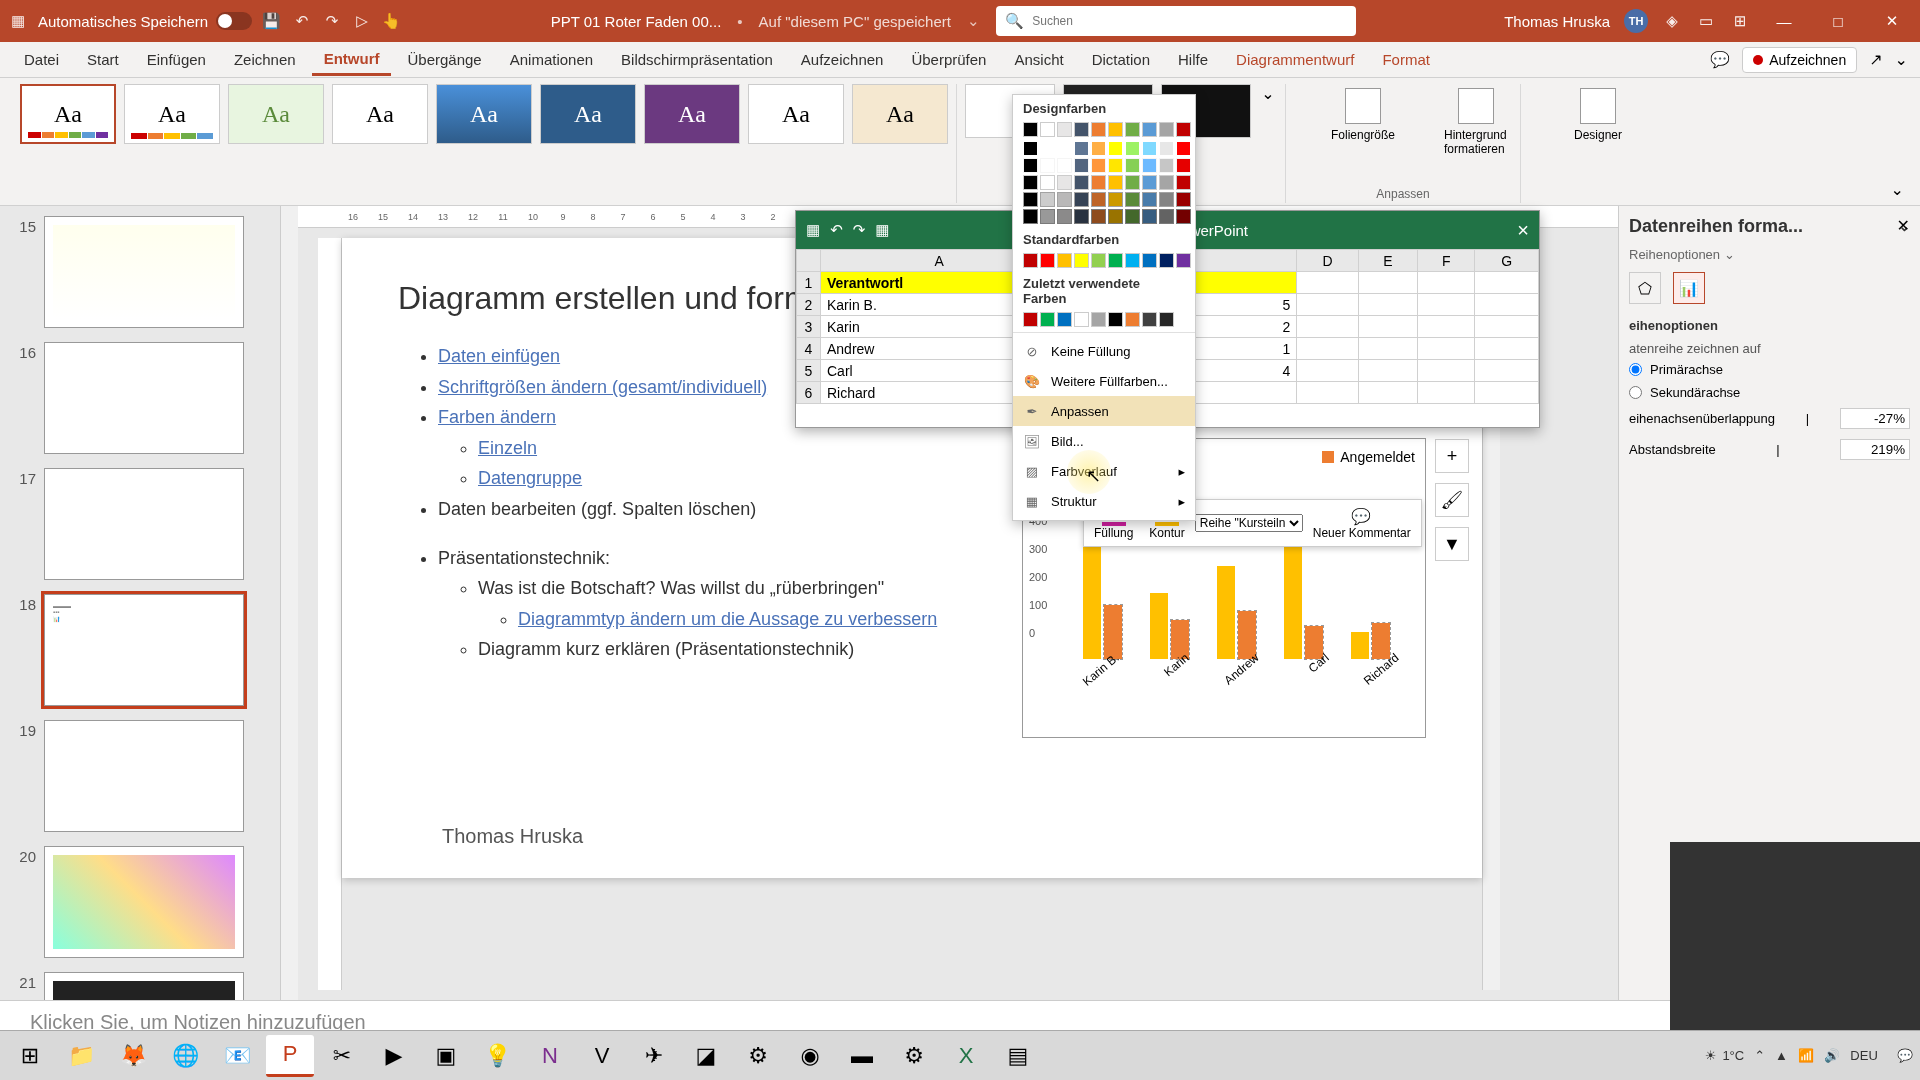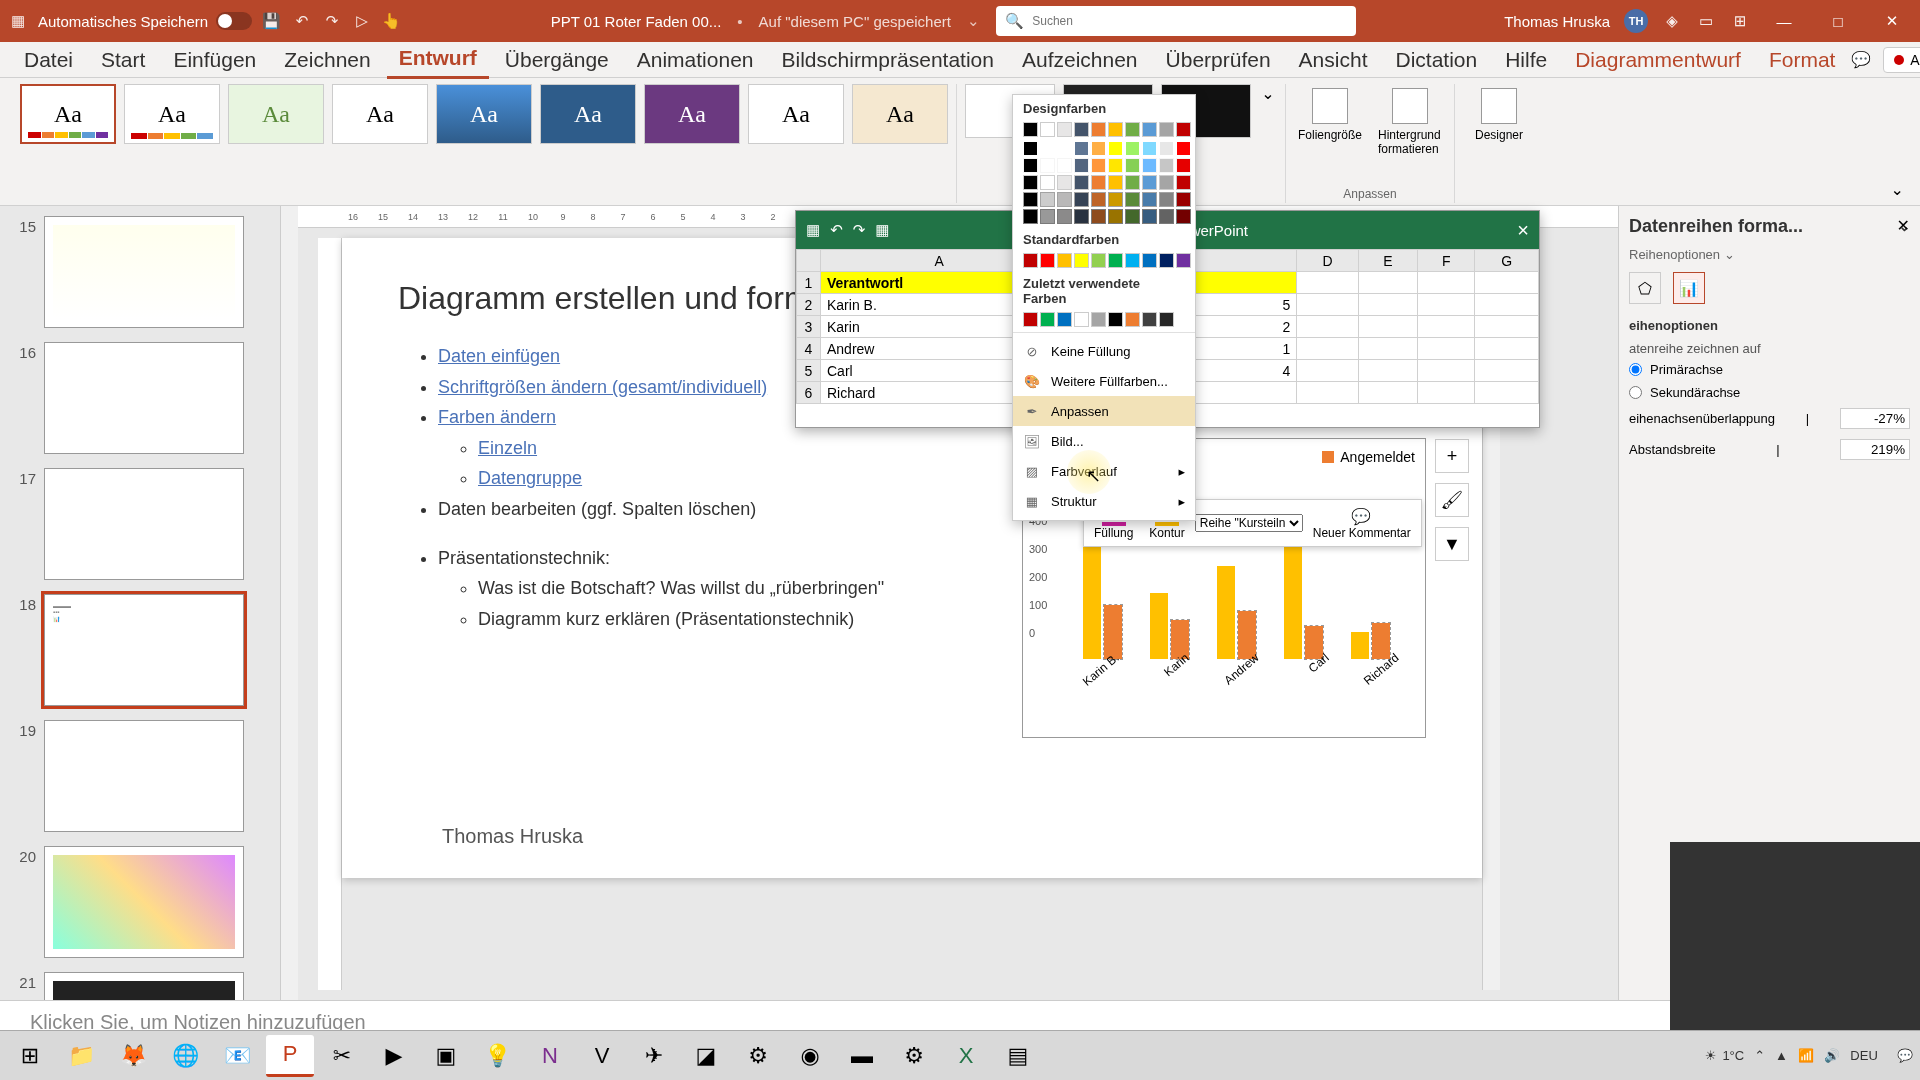--- a/index.html
+++ b/index.html
@@ -14,39 +14,39 @@
 .toggle { width: 36px; height: 18px; background: #8a3520; border-radius: 9px; position: relative; }
 .toggle::after { content:""; position:absolute; left:2px; top:2px; width:14px; height:14px; background:#fff; border-radius:50%; }
 .qat-icon { width: 20px; height: 20px; display:flex; align-items:center; justify-content:center; opacity:.9; cursor:pointer; }
 .search-box { background: #fff; border-radius: 4px; height: 30px; width: 360px; display:flex; align-items:center; padding: 0 10px; color:#666; gap:8px; }
 .search-box input { border:none; outline:none; flex:1; font-size:12px; }
 .avatar { width:24px; height:24px; border-radius:50%; background:#4a6da7; color:#fff; display:flex; align-items:center; justify-content:center; font-size:11px; font-weight:bold; }
 .win-btn { width:40px; height:32px; display:flex; align-items:center; justify-content:center; cursor:pointer; }
 
 
 .tabs { height: 36px; background: #f3f2f1; display:flex; align-items:center; padding: 0 12px; gap:4px; border-bottom:1px solid #d0d0d0; }
-.tab { padding: 6px 12px; font-size: 21px; color:#323130; cursor:pointer; }
+.tab { padding: 6px 12px; font-size: 15px; color:#323130; cursor:pointer; }
 .tab.active { border-bottom: 3px solid #b7472a; color:#b7472a; font-weight:600; }
 .tab.contextual { color:#b7472a; }
 .tabs-right { margin-left:auto; display:flex; align-items:center; gap:12px; }
 .record-btn { background:#fff; border:1px solid #ccc; padding:4px 10px; border-radius:4px; display:flex; align-items:center; gap:6px; font-size:14px; }
 .rec-dot { width:10px; height:10px; background:#c00; border-radius:50%; }
 
 
 .ribbon { height: 128px; background:#f3f2f1; display:flex; padding:6px 12px 2px; border-bottom:1px solid #d0d0d0; }
 .ribbon-group { display:flex; flex-direction:column; border-right:1px solid #d8d8d8; padding:0 8px; }
 .ribbon-group-content { flex:1; display:flex; gap:8px; align-items:flex-start; }
 .ribbon-group-label { text-align:center; font-size:12px; color:#666; padding:2px 0; }
 .theme-thumb { width:96px; height:60px; background:#fff; border:1px solid #ccc; display:flex; flex-direction:column; align-items:center; justify-content:center; font-size:24px; cursor:pointer; position:relative; }
 .theme-thumb.selected { border:2px solid #b7472a; }
 .theme-thumb .Aa { font-family: Georgia, serif; }
 .theme-swatch { position:absolute; bottom:4px; left:6px; right:6px; height:6px; display:flex; gap:1px; }
 .theme-swatch span { flex:1; }
 .variant-thumb { width:90px; height:54px; background:#fff; border:1px solid #ccc; cursor:pointer; display:flex; align-items:center; justify-content:center; }
-.ribbon-btn-v { display:flex; flex-direction:column; align-items:center; justify-content:center; width:72px; font-size:12px; gap:4px; cursor:pointer; padding:4px; }
+.ribbon-btn-v { display:flex; flex-direction:column; align-items:center; justify-content:center; width:72px; font-size:12px; gap:4px; cursor:pointer; padding:4px;margin-left:33px; }
 .ribbon-icon-lg { width:36px; height:36px; border:1px solid #999; background:#fff; }
 
 
 .main { display:flex; height: calc(100% - 42px - 36px - 128px - 30px - 50px); position:relative; }
 .thumb-panel { width: 280px; background:#e8e8e8; overflow-y:auto; padding:10px 6px; }
 .thumb-item { display:flex; gap:8px; margin-bottom:14px; align-items:flex-start; }
 .thumb-num { width:30px; text-align:right; font-size:15px; color:#555; padding-top:2px; }
 .thumb-img { width:200px; height:112px; background:#fff; border:1px solid #999; position:relative; }
 .thumb-img.selected { outline:3px solid #c43e1c; }
 .thumb-content { position:absolute; inset:8px; font-size:6px; color:#888; }
@@ -381,20 +381,23 @@
               <li><a>Einzeln</a></li>
               <li><a>Datengruppe</a></li>
             </ul>
           </li>
           <li><span>Daten bearbeiten (ggf. Spalten löschen)</span></li>
         </ul>
         <ul style="margin-top:18px">
           <li><span>Präsentationstechnik:</span>
             <ul>
               <li><span>Was ist die Botschaft? Was willst du „rüberbringen"</span>
+                <ul>
+                    <li><a>Diagrammtyp ändern um die Aussage zu verbessern</a></li>
+                  </ul>
               </li>
               <li><span>Diagramm kurz erklären (Präsentationstechnik)</span></li>
             </ul>
           </li>
         </ul>
         <div class="footer-text">Thomas Hruska</div>
 
         <div class="chart-box">
           <div class="chart-inner">
             <div class="legend-box">

